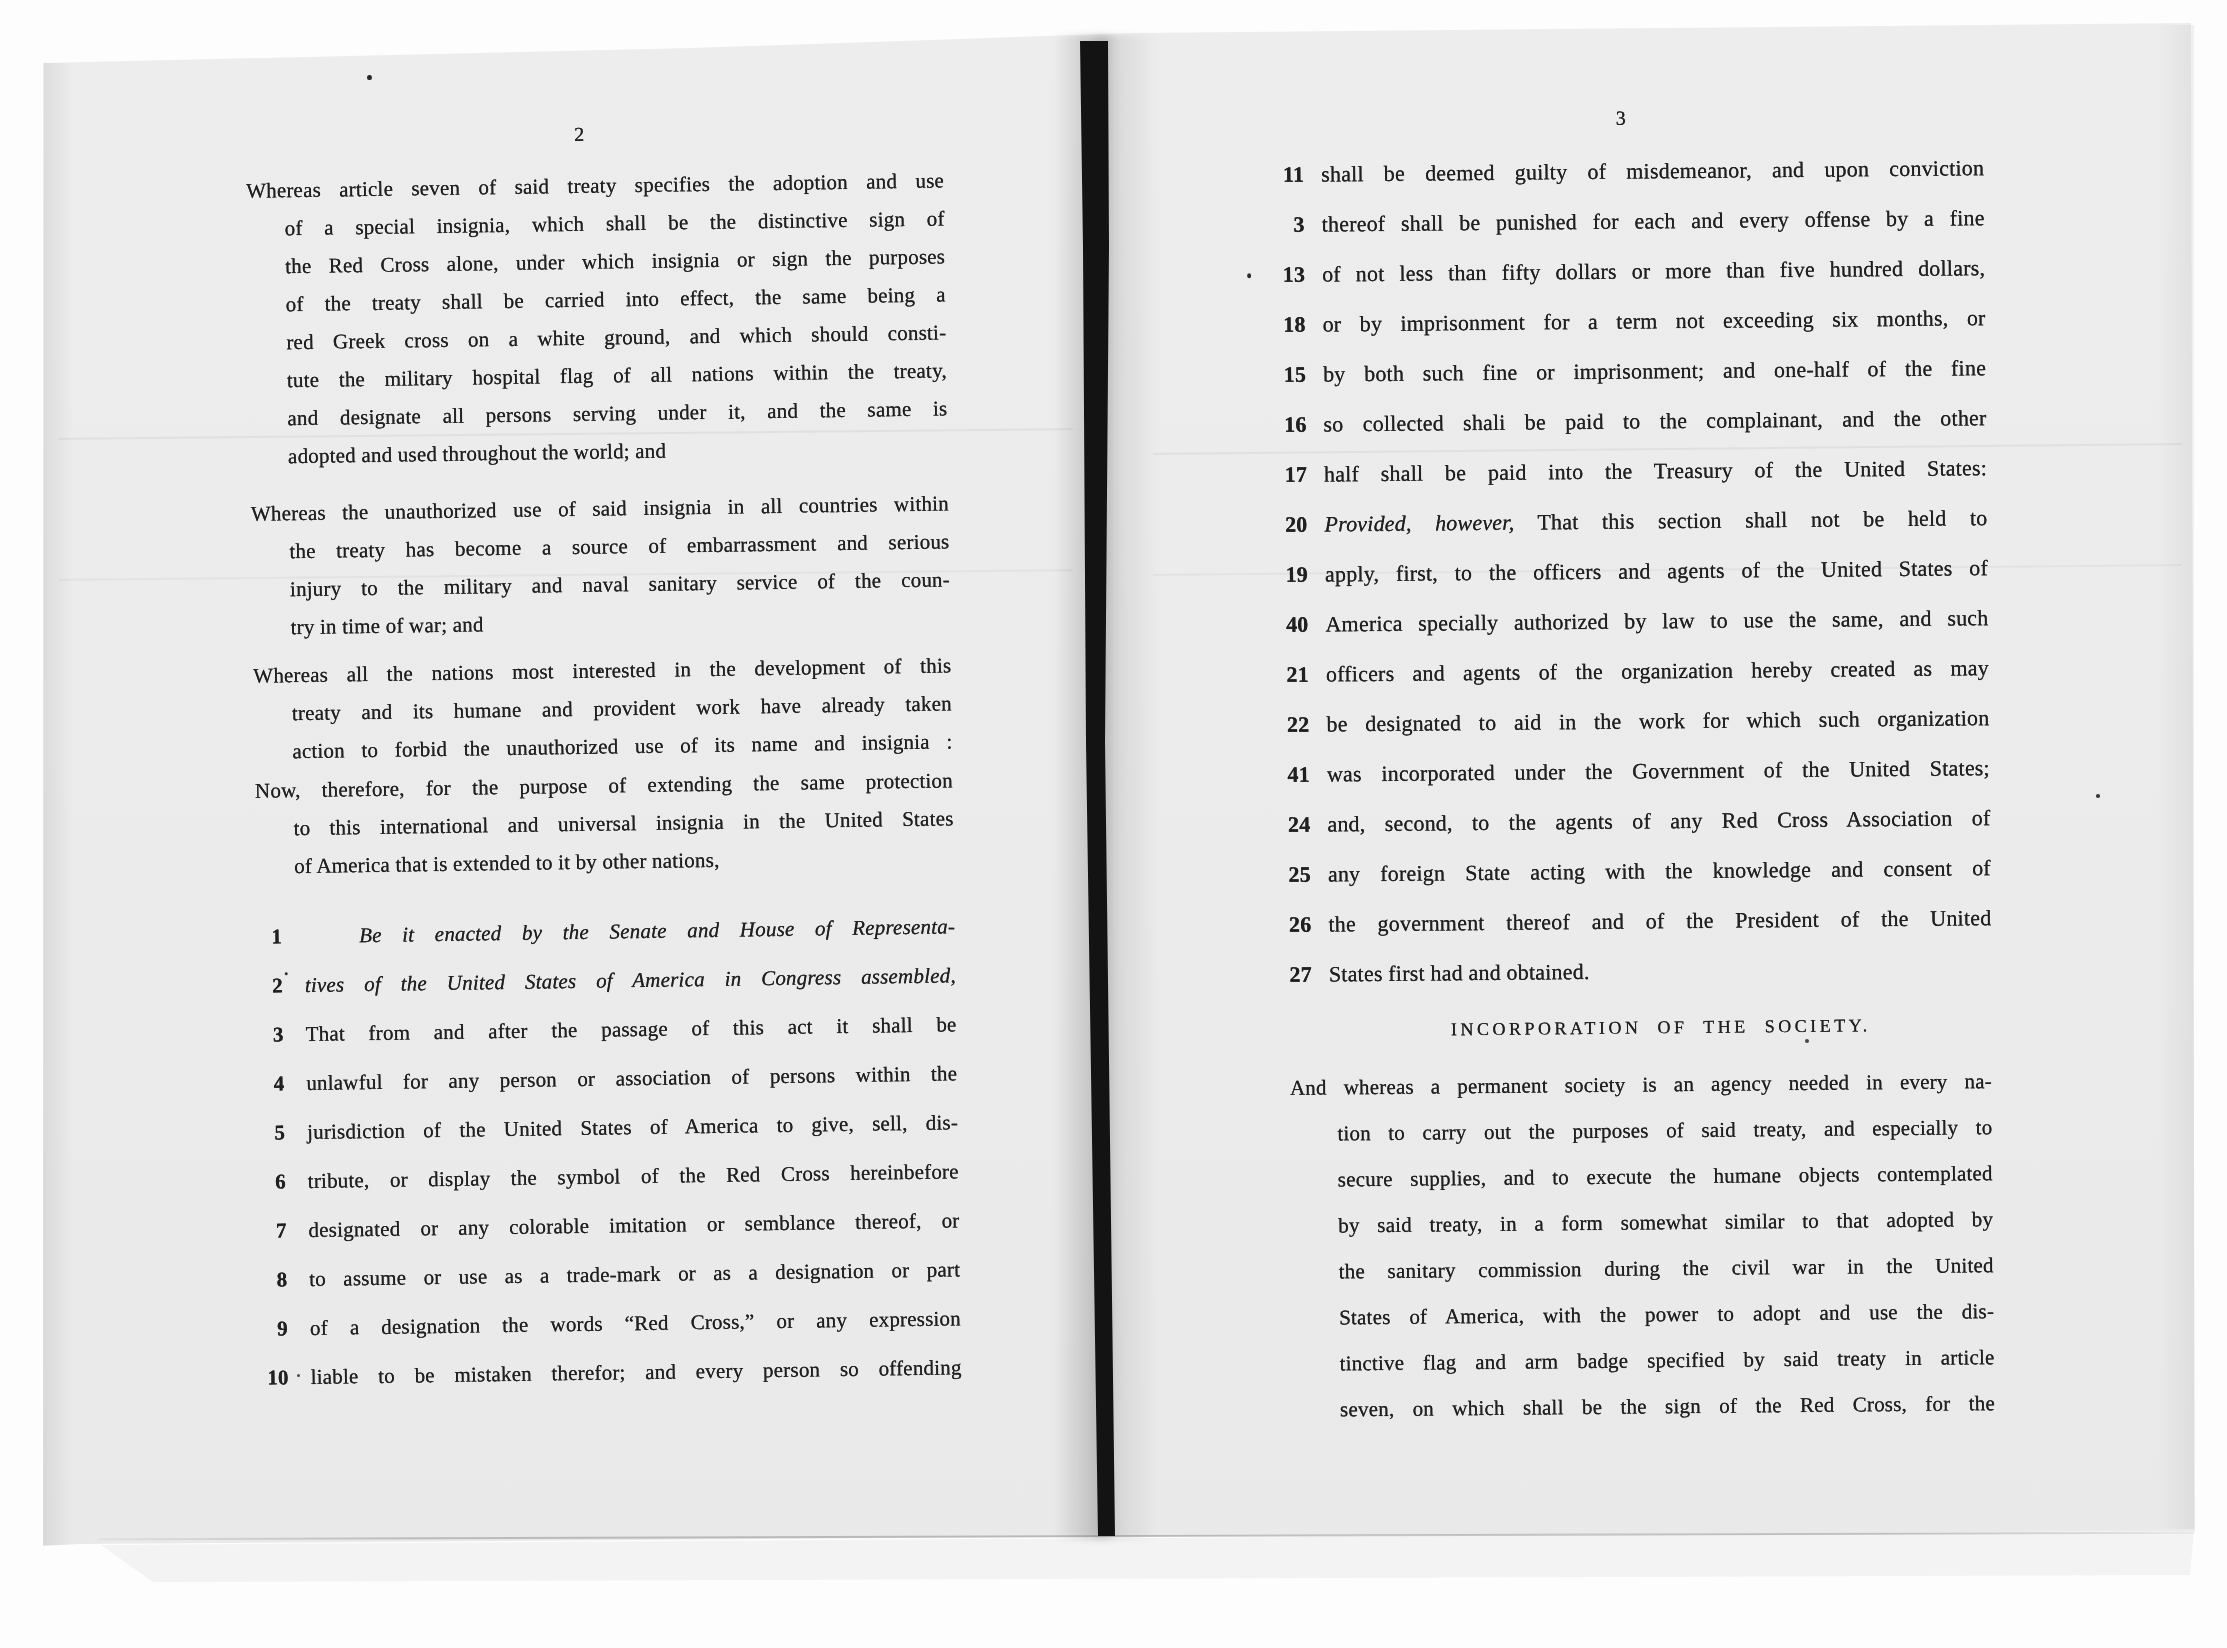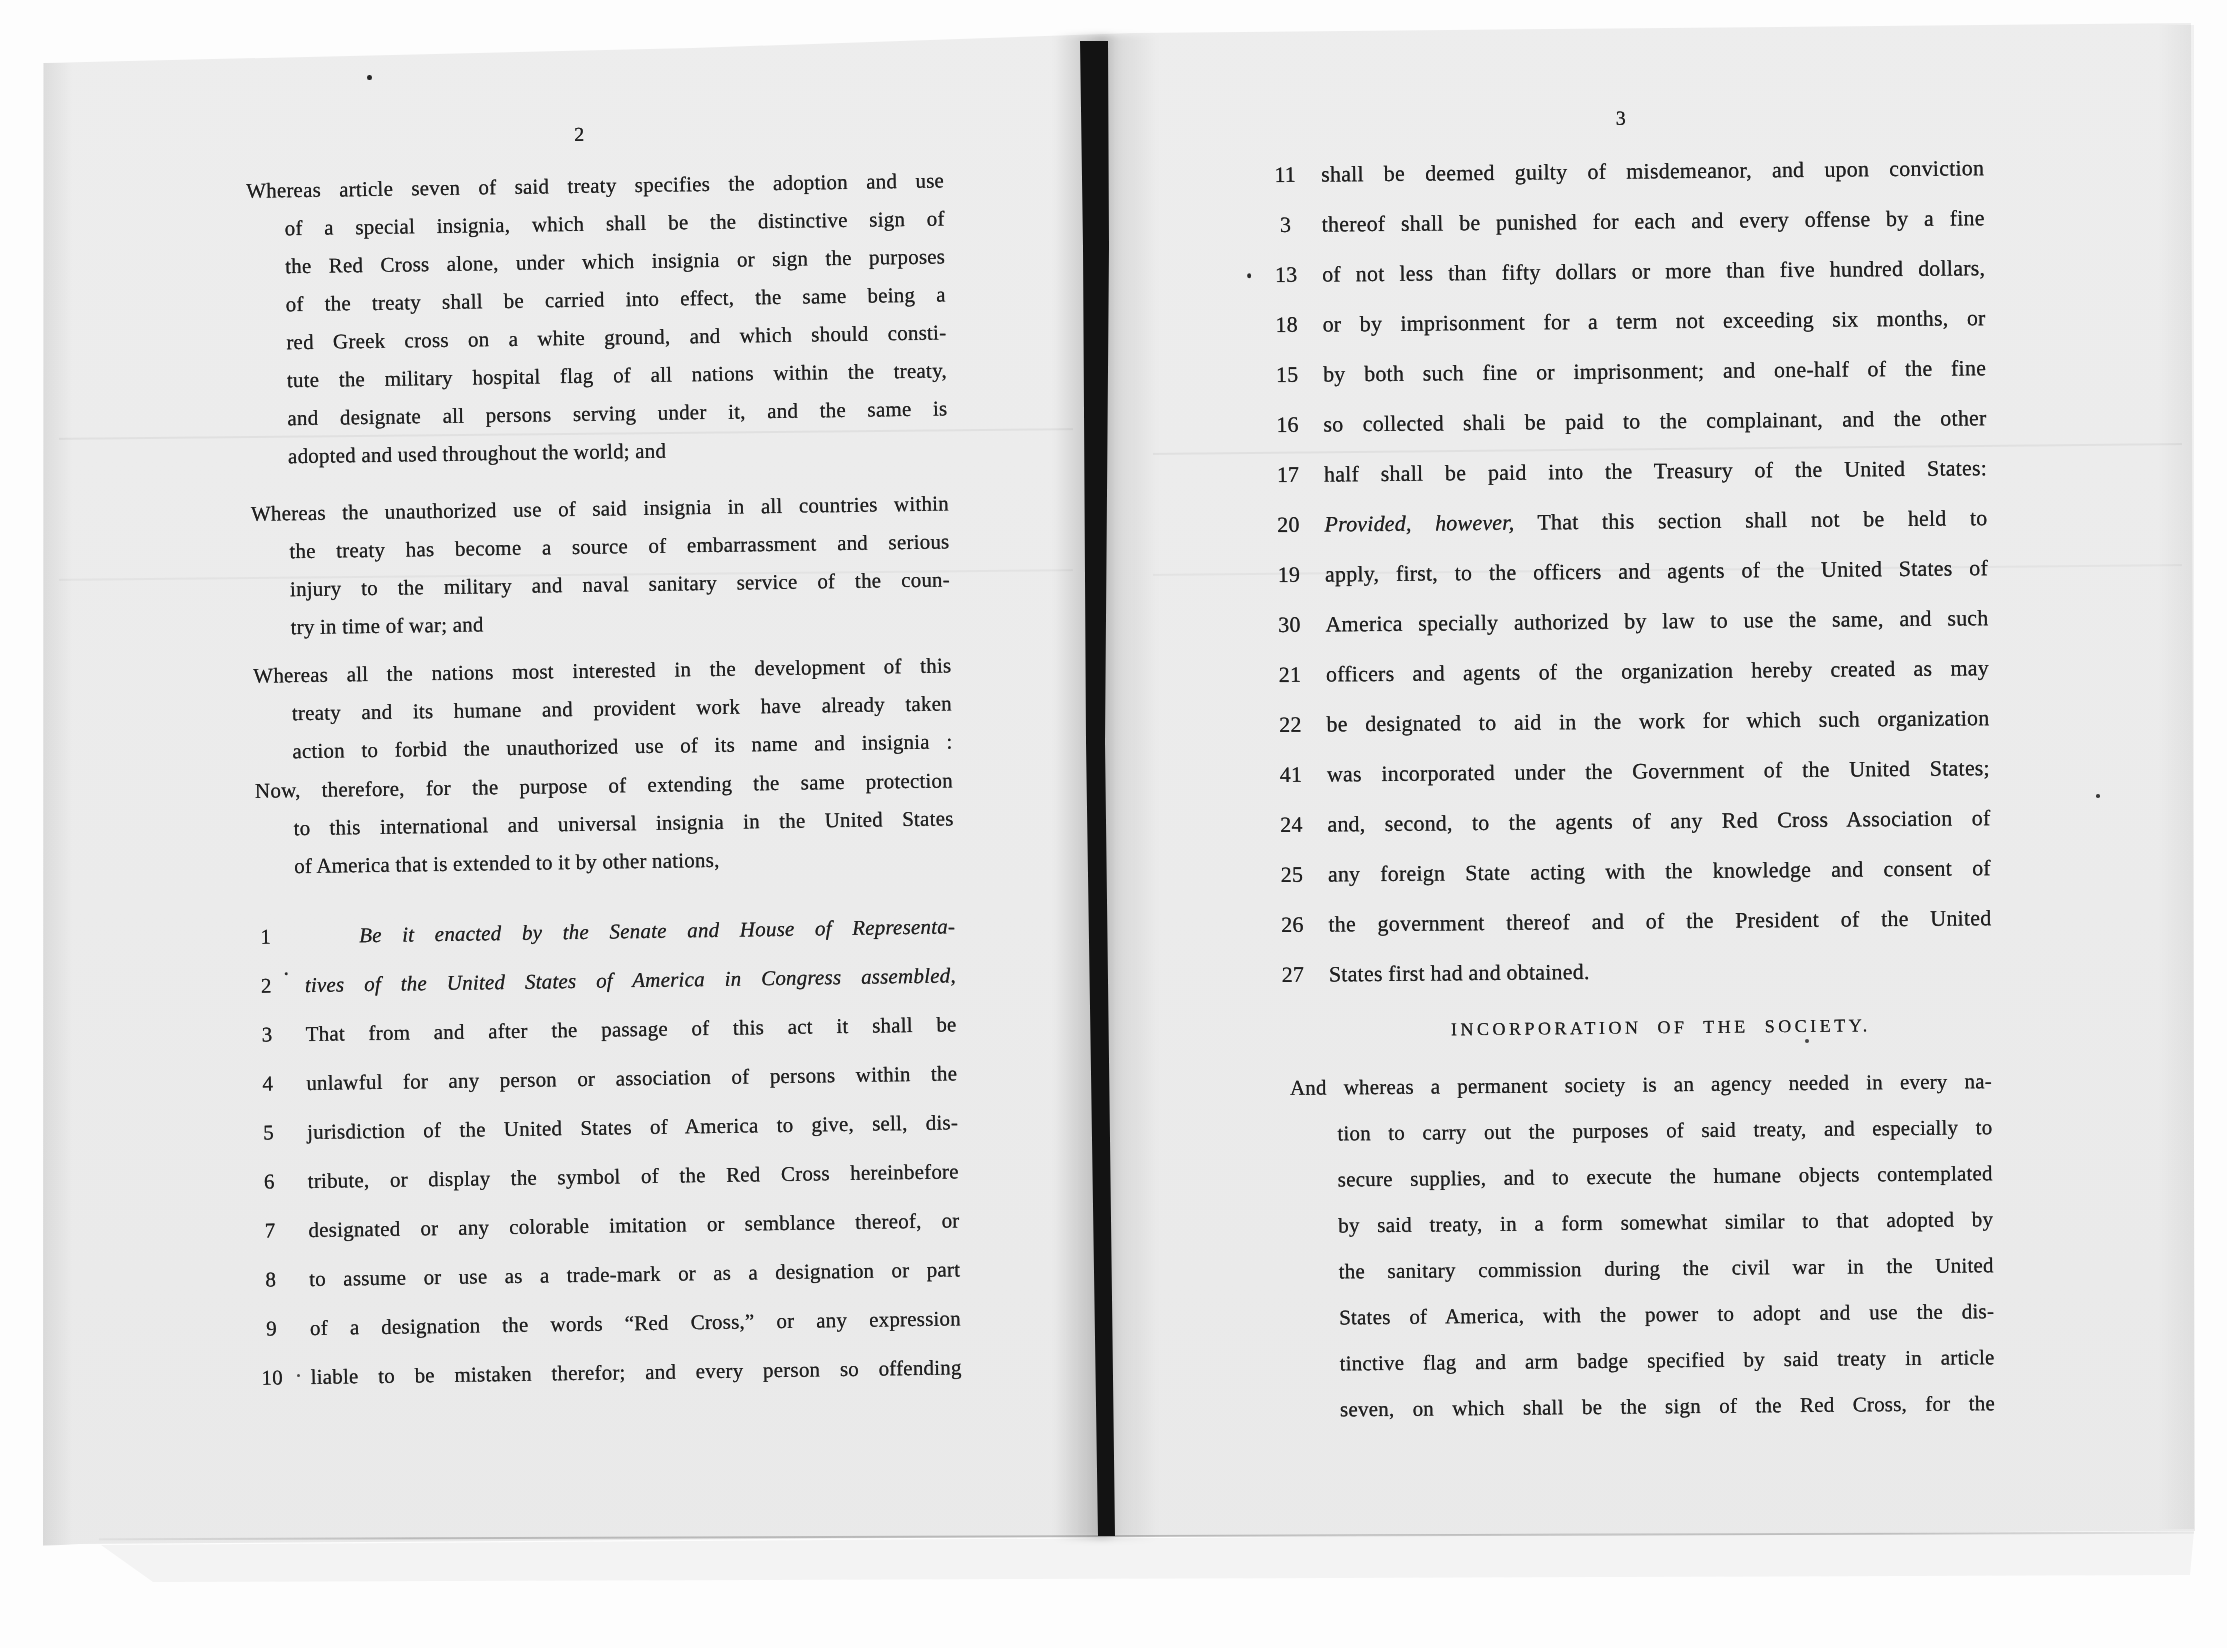--- a/index.html
+++ b/index.html
@@ -87,21 +87,21 @@
     height:38px;line-height:38px;font-size:21px;letter-spacing:0.2px;
     padding-left:38px;text-align:justify;
   }
   .tline.flush{padding-left:0;}
   .tline.just{text-align-last:justify;}
   #rpara .tline{height:46px;line-height:46px;font-size:21px;padding-left:47px;}
   #rpara .tline.flush{padding-left:0;}
 
   .nline{display:flex;position:relative;height:49px;line-height:49px;font-size:21px;letter-spacing:0.2px;}
   #rnum .nline{height:50px;line-height:50px;font-size:22px;}
-  .lnum{flex:none;width:33px;text-align:center;}
+  .lnum{flex:none;width:33px;text-align:right;font-weight:bold;}
   #rnum .lnum{width:38px;}
   .ltext{flex:1;margin-left:22px;text-align:justify;text-align-last:justify;}
   #rnum .ltext{margin-left:17px;}
   .ltext.nojust{text-align:left;text-align-last:left;}
   .ltext.ind{padding-left:55px;}
   .it{font-style:italic;}
 
   .mark{position:absolute;background:#2b2b2b;border-radius:50%;}
   .mark.pre{left:-20px;top:23px;width:4px;height:5px;}
   .mark.post{left:35px;top:11px;width:3px;height:3px;}
@@ -240,21 +240,21 @@
         </div>
         <div class="nline">
           <span class="lnum">20</span>
           <span class="ltext"><span class="it">Provided, however,</span><span> That this section shall not be held to</span></span>
         </div>
         <div class="nline">
           <span class="lnum">19</span>
           <span class="ltext"><span>apply, first, to the officers and agents of the United States of</span></span>
         </div>
         <div class="nline">
-          <span class="lnum">30</span>
+          <span class="lnum">40</span>
           <span class="ltext"><span>America specially authorized by law to use the same, and such</span></span>
         </div>
         <div class="nline">
           <span class="lnum">21</span>
           <span class="ltext"><span>officers and agents of the organization hereby created as may</span></span>
         </div>
         <div class="nline">
           <span class="lnum">22</span>
           <span class="ltext"><span>be designated to aid in the work for which such organization</span></span>
         </div>

